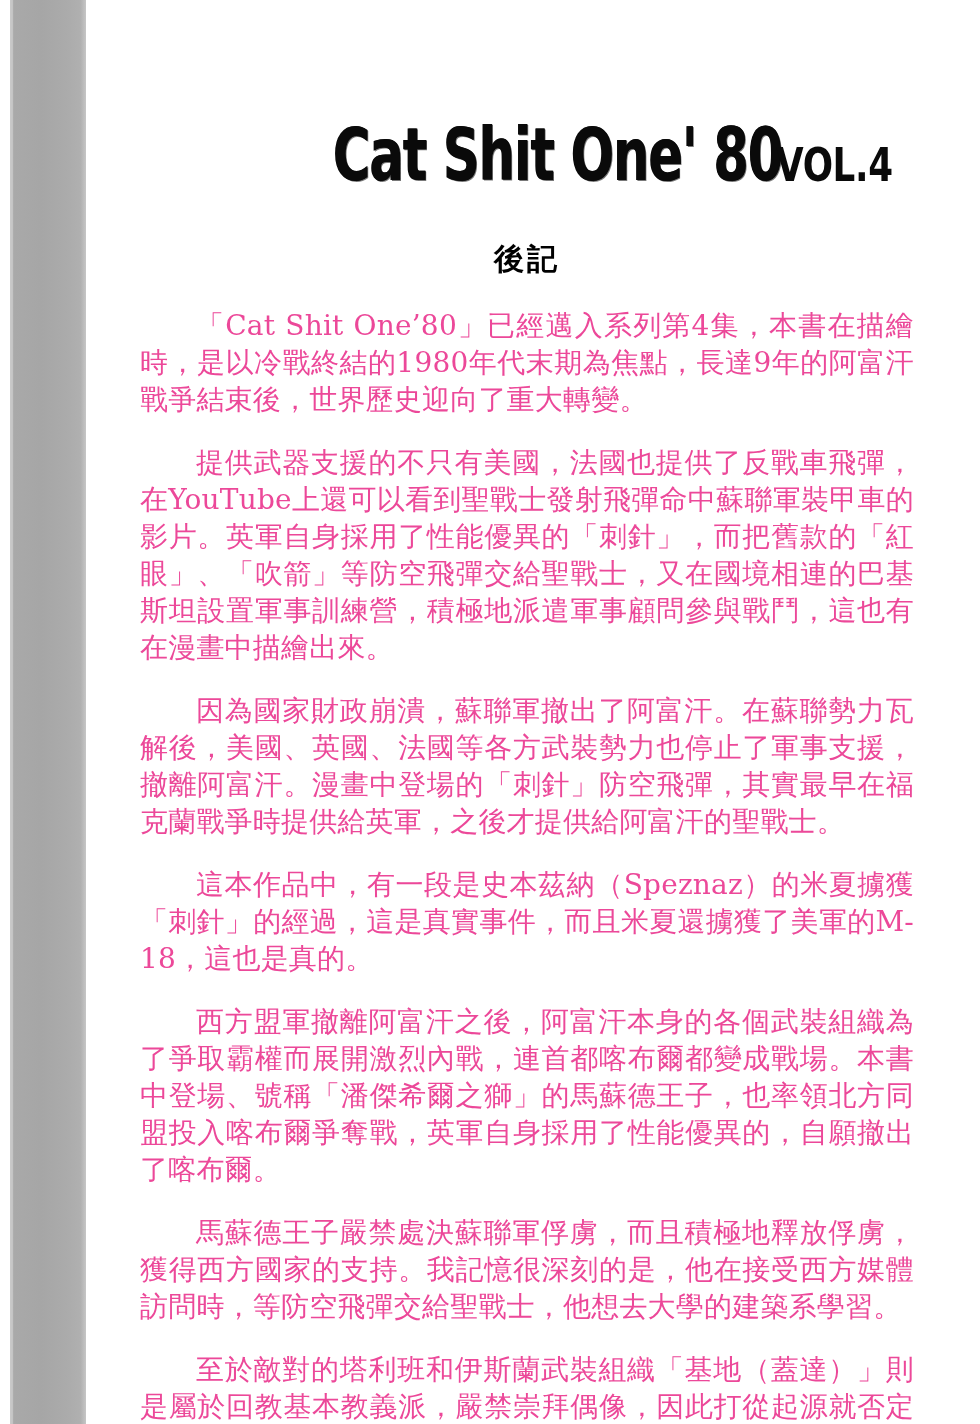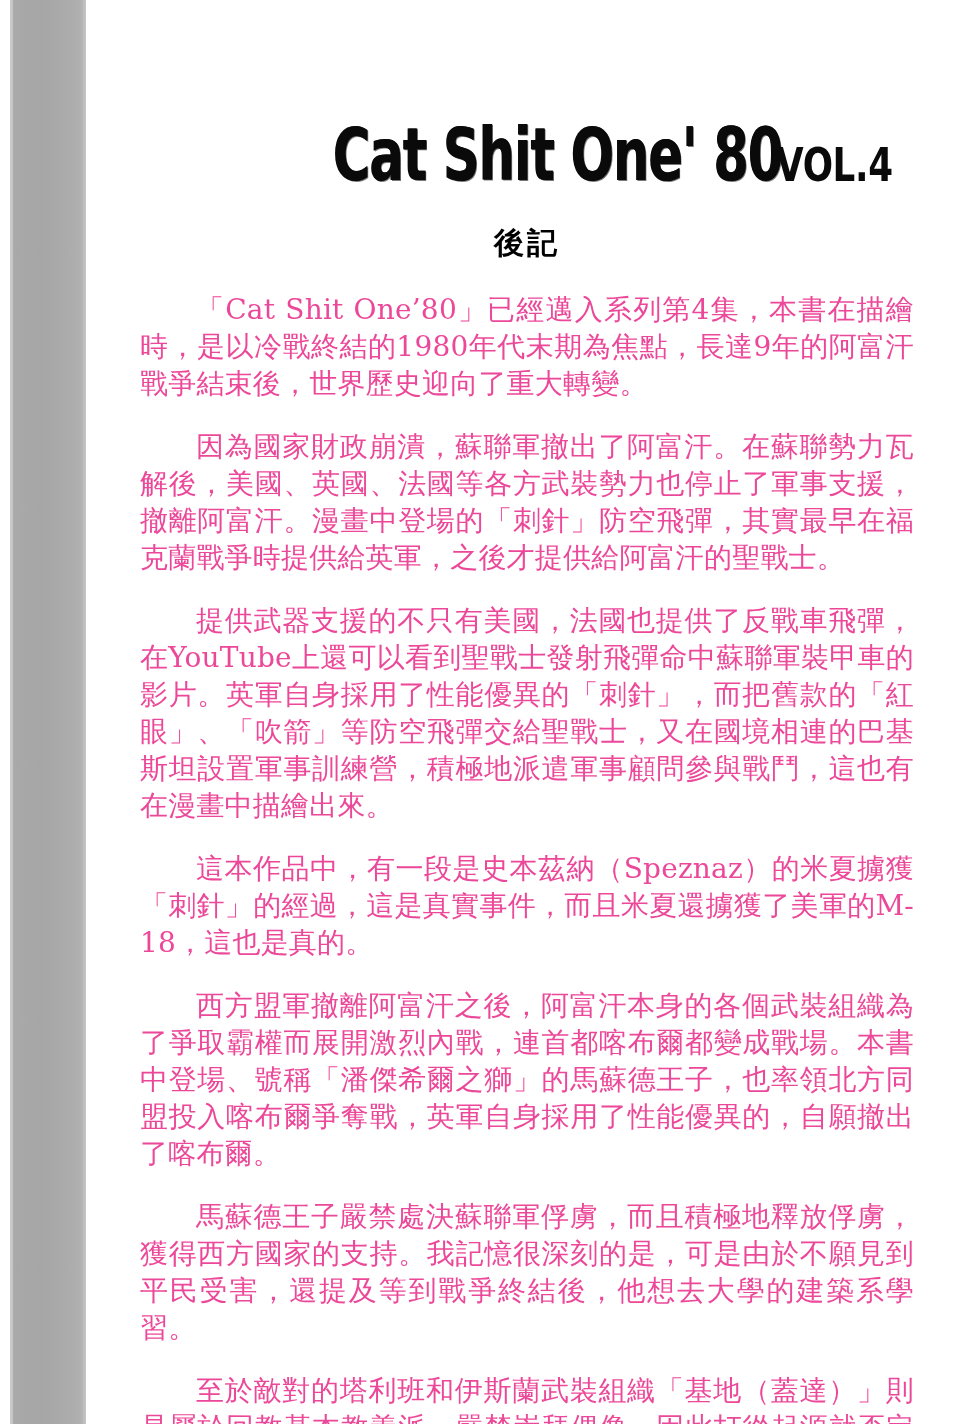--- a/index.html
+++ b/index.html
@@ -77,21 +77,21 @@
     transform: scaleX(0.76);
     transform-origin: left bottom;
     vertical-align: bottom;
     margin-left: -6px;
     position: relative;
     top: -3px;
   }
 
   
   .section-heading {
-    margin-top: 34px;
+    margin-top: 50px;
     text-align: center;
     font-family: "DejaVu Sans", "Liberation Sans", sans-serif;
     font-weight: 700;
     font-size: 30px;
     letter-spacing: 3px;
     color: #000000;
     line-height: 1.2;
   }
 
   
@@ -124,23 +124,23 @@
   <div id="content">
 
     <div class="title-block">
       <span class="title-main">Cat Shit One' 80</span><span class="title-vol">VOL.4</span>
     </div>
 
     <div class="section-heading">後記</div>
 
     <div class="body-text">
       <p class="para">「Cat Shit One’80」已經邁入系列第4集，本書在描繪時，是以冷戰終結的1980年代末期為焦點，長達9年的阿富汗戰爭結束後，世界歷史迎向了重大轉變。</p>
+      <p class="para">提供武器支援的不只有美國，法國也提供了反戰車飛彈，在YouTube上還可以看到聖戰士發射飛彈命中蘇聯軍裝甲車的影片。英軍自身採用了性能優異的「刺針」，而把舊款的「紅眼」、「吹箭」等防空飛彈交給聖戰士，又在國境相連的巴基斯坦設置軍事訓練營，積極地派遣軍事顧問參與戰鬥，這也有在漫畫中描繪出來。</p>
       <p class="para">因為國家財政崩潰，蘇聯軍撤出了阿富汗。在蘇聯勢力瓦解後，美國、英國、法國等各方武裝勢力也停止了軍事支援，撤離阿富汗。漫畫中登場的「刺針」防空飛彈，其實最早在福克蘭戰爭時提供給英軍，之後才提供給阿富汗的聖戰士。</p>
-      <p class="para">提供武器支援的不只有美國，法國也提供了反戰車飛彈，在YouTube上還可以看到聖戰士發射飛彈命中蘇聯軍裝甲車的影片。英軍自身採用了性能優異的「刺針」，而把舊款的「紅眼」、「吹箭」等防空飛彈交給聖戰士，又在國境相連的巴基斯坦設置軍事訓練營，積極地派遣軍事顧問參與戰鬥，這也有在漫畫中描繪出來。</p>
       <p class="para">這本作品中，有一段是史本茲納（Speznaz）的米夏擄獲「刺針」的經過，這是真實事件，而且米夏還擄獲了美軍的M-18，這也是真的。</p>
       <p class="para">西方盟軍撤離阿富汗之後，阿富汗本身的各個武裝組織為了爭取霸權而展開激烈內戰，連首都喀布爾都變成戰場。本書中登場、號稱「潘傑希爾之獅」的馬蘇德王子，也率領北方同盟投入喀布爾爭奪戰，英軍自身採用了性能優異的，自願撤出了喀布爾。</p>
-      <p class="para">馬蘇德王子嚴禁處決蘇聯軍俘虜，而且積極地釋放俘虜，獲得西方國家的支持。我記憶很深刻的是，可是由於不願見到平民受害，還提及等到戰爭終結後，他想去大學的建築系學習。</p>
+      <p class="para">馬蘇德王子嚴禁處決蘇聯軍俘虜，而且積極地釋放俘虜，獲得西方國家的支持。我記憶很深刻的是，他在接受西方媒體訪問時，等防空飛彈交給聖戰士，他想去大學的建築系學習。</p>
       <p class="para">至於敵對的塔利班和伊斯蘭武裝組織「基地（蓋達）」則是屬於回教基本教義派，嚴禁崇拜偶像，因此打從起源就否定歐美的近代文明。馬蘇德王子是個很愛看書的人（阿富汗人的識字率很低），在撤離首都喀布爾之際，他為了保護書籍，將喀布爾唯一一所圖書館所收藏的大量書籍運到了他掌控的潘傑希爾溪谷。</p>
 
     </div>
 
   </div>
 </div>
 
 </body></html>

